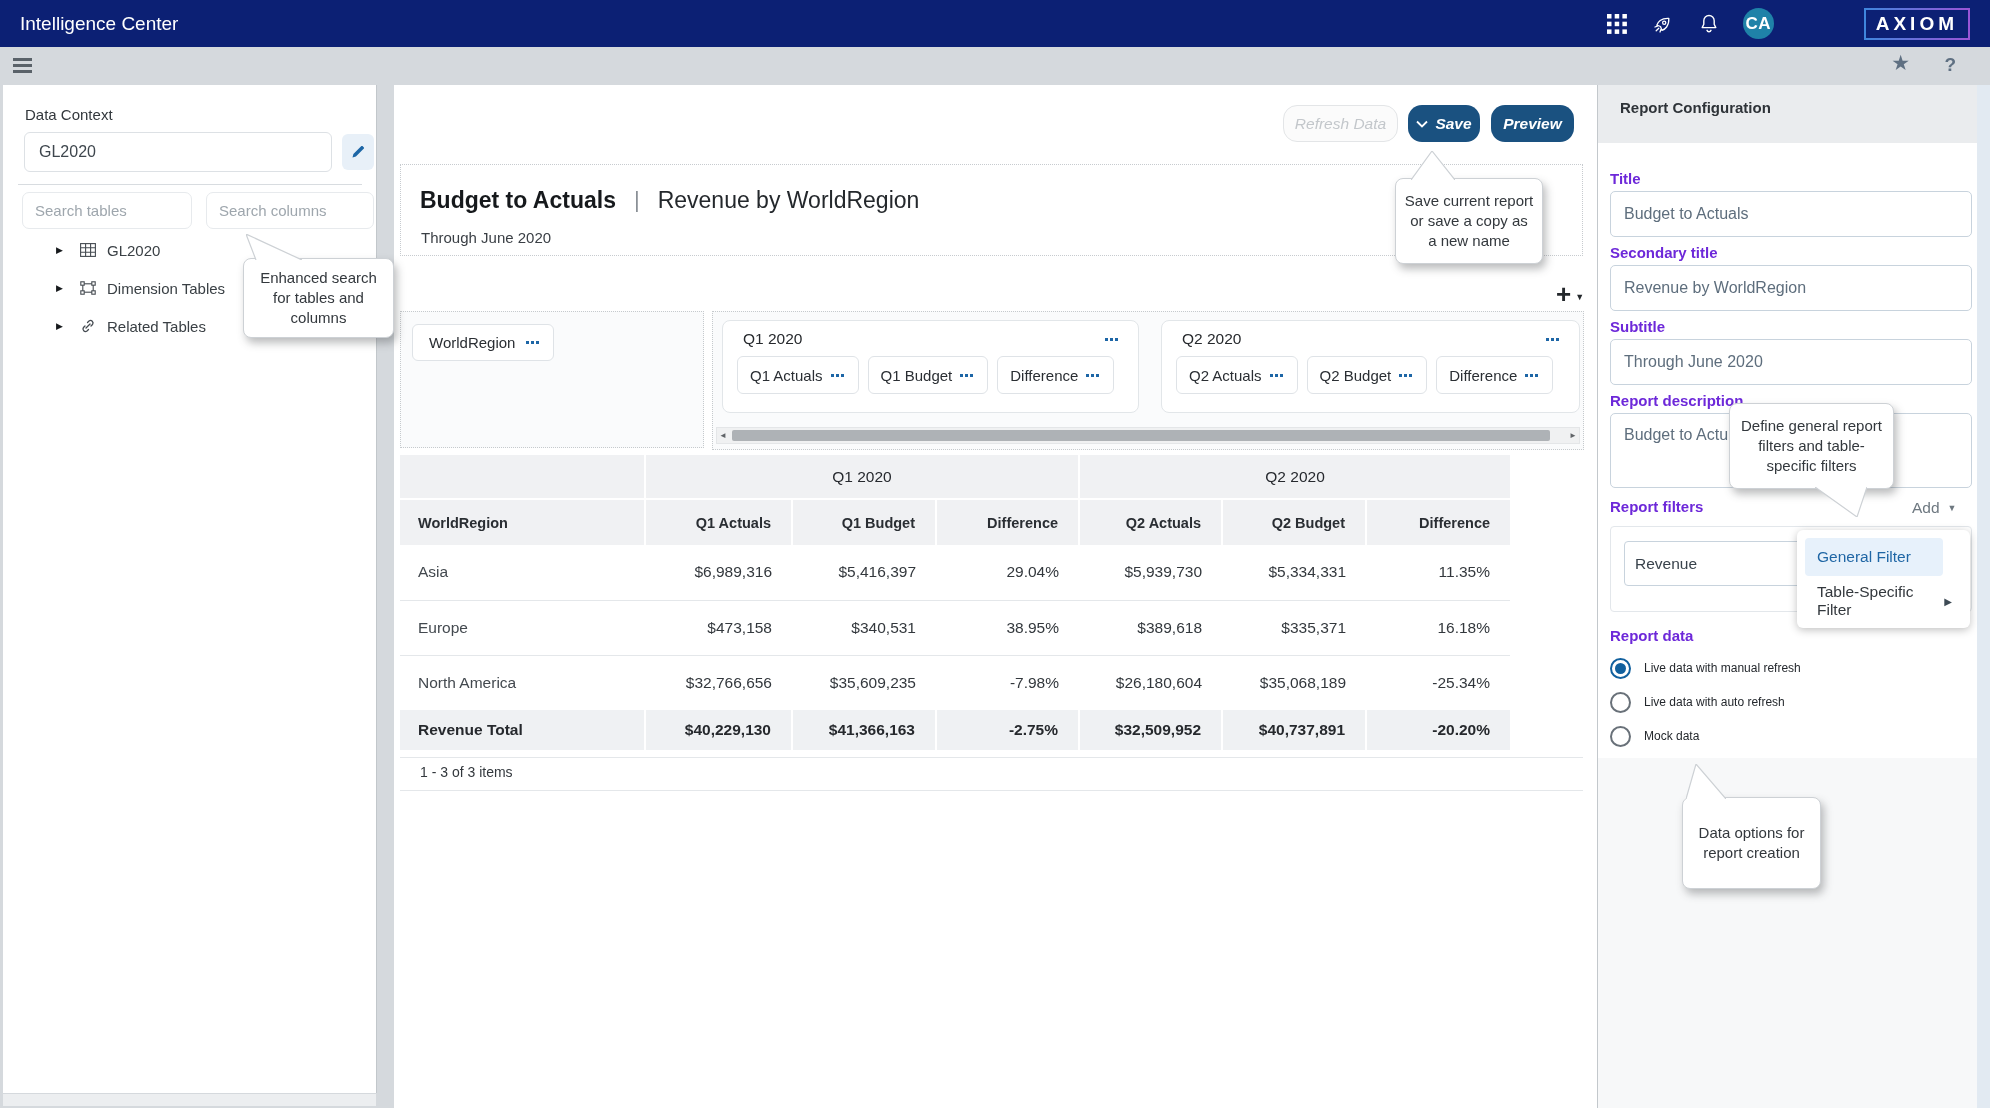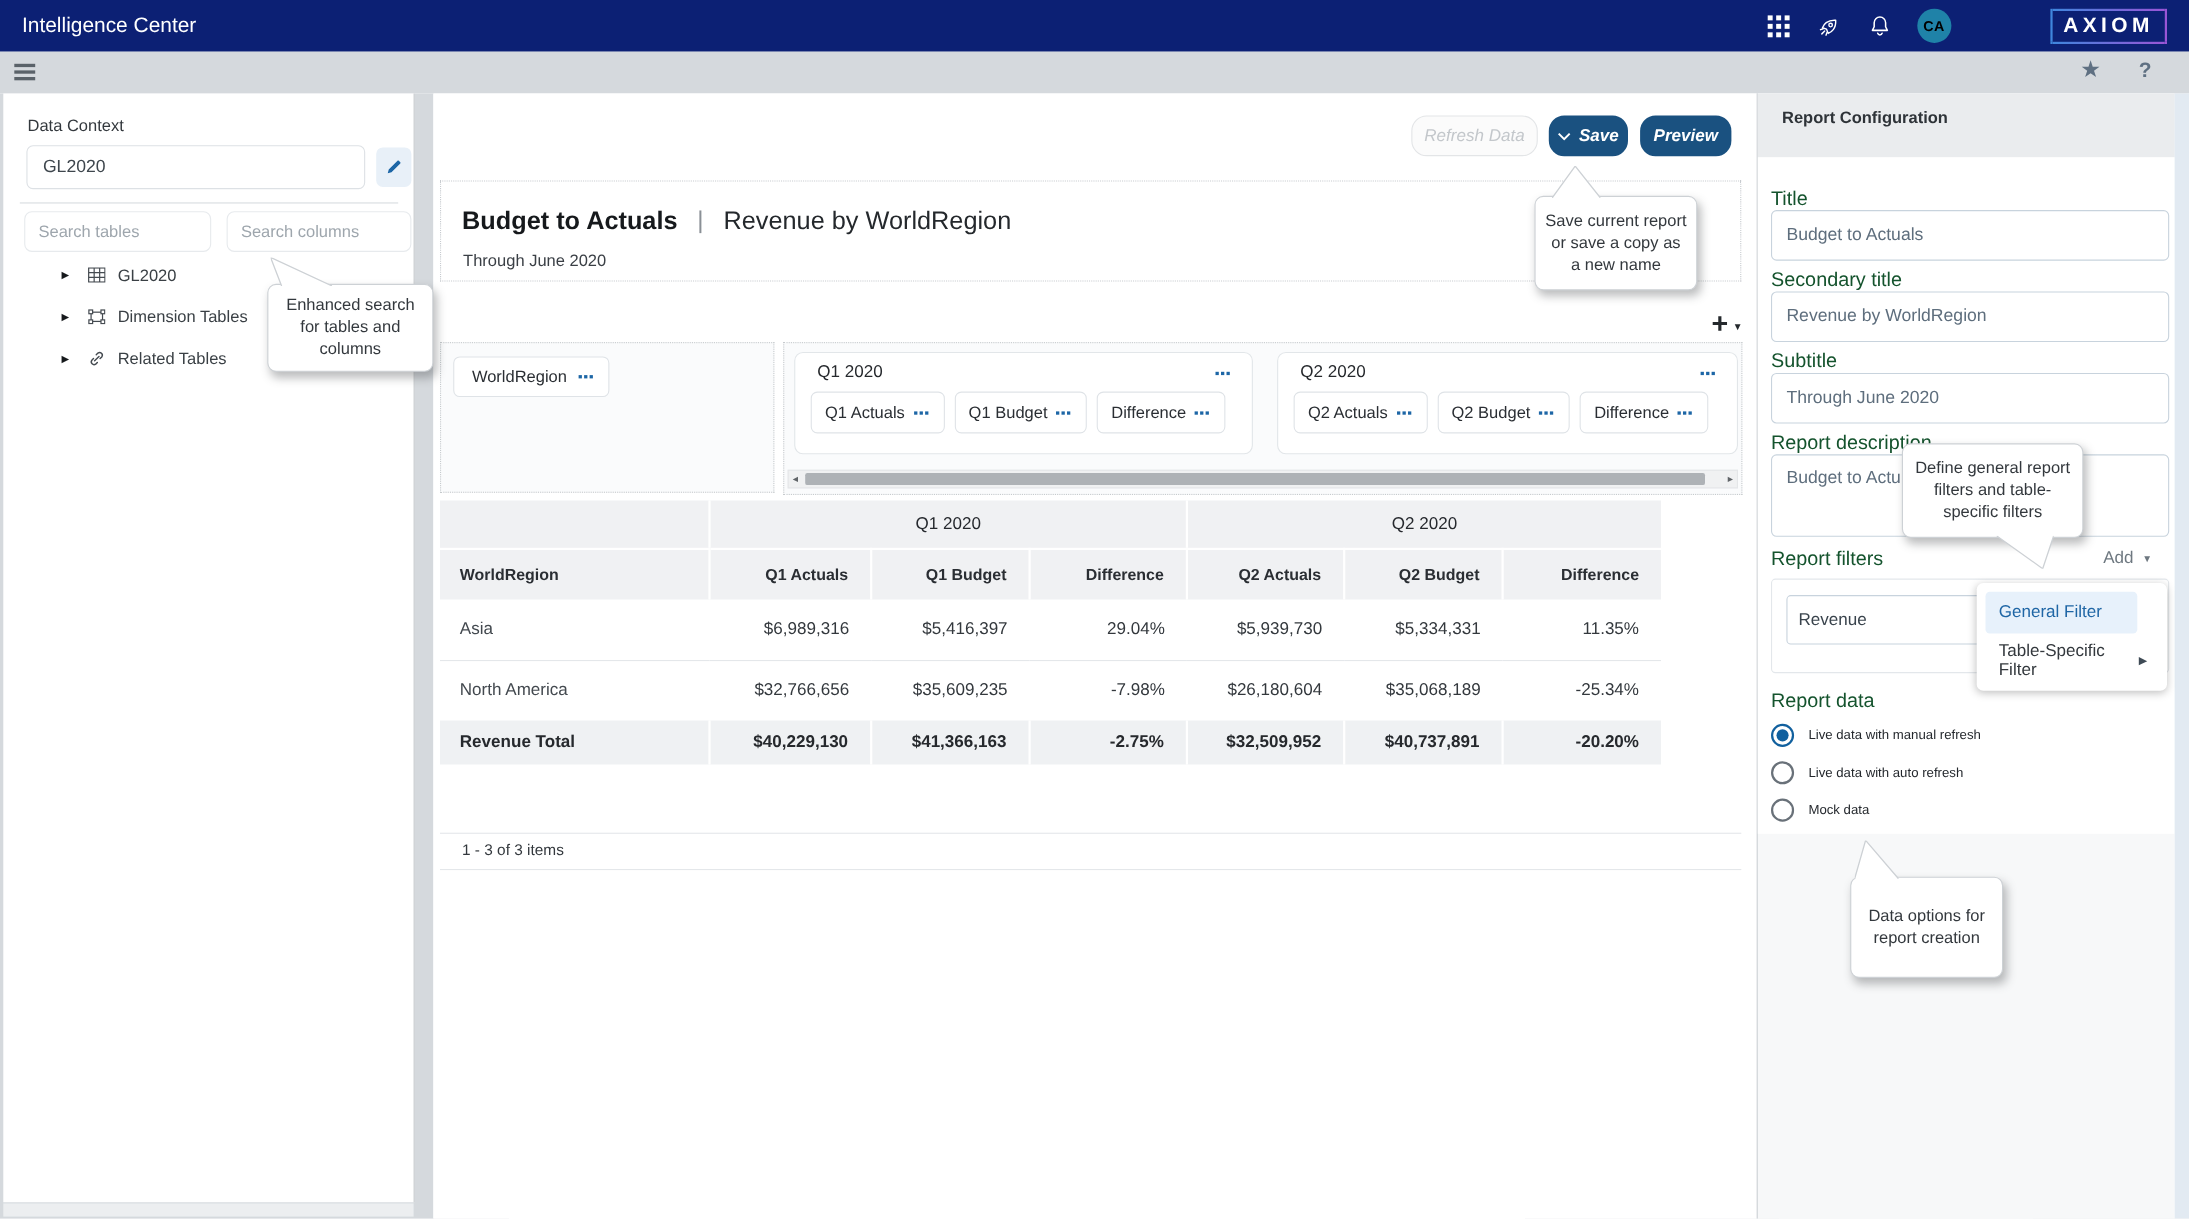--- a/index.html
+++ b/index.html
@@ -3,21 +3,21 @@
 <meta charset="utf-8">
 <style>
   html,body{margin:0;padding:0;background:#fff;}
   .screen{position:relative;width:1990px;height:1108px;overflow:hidden;background:#fff;
     font-family:"Liberation Sans",sans-serif;outline:1px solid #b6bbc0;}
   
   .topbar{position:absolute;left:0;top:0;width:1990px;height:47px;background:#0c2074;}
   .topbar-title{position:absolute;left:20px;top:0;height:47px;line-height:47px;color:#fff;font-size:19px;}
   .topbar-icons{position:absolute;right:20px;top:0;height:47px;display:flex;align-items:center;gap:22px;}
   .tbi{display:flex;align-items:center;justify-content:center;width:24px;height:24px;cursor:pointer;}
-  .avatar{width:31px;height:31px;border-radius:50%;background:#1f82a8;color:#000000;font-size:13px;font-weight:700;
+  .avatar{width:31px;height:31px;border-radius:50%;background:#1f82a8;color:#ffffff;font-size:17px;font-weight:700;
     display:flex;align-items:center;justify-content:center;letter-spacing:.5px;cursor:pointer;}
   .axiom-logo{margin-left:68px;height:28px;padding:0 10px;display:flex;align-items:center;color:#fff;
     font-size:19px;font-weight:700;letter-spacing:4px;border:2px solid;
     border-image:linear-gradient(90deg,#3f86dd,#9a55d6) 1;}
   
   .toolbar{position:absolute;left:0;top:47px;width:1990px;height:38px;background:#d5d9dd;}
   .hamburger{position:absolute;left:13px;top:11px;width:19px;cursor:pointer;}
   .hamburger i{display:block;width:19px;height:2.5px;background:#5a6269;margin-bottom:3.5px;}
   .fav{position:absolute;right:80px;top:4px;font-size:21px;color:#5f7082;cursor:pointer;}
   .help{position:absolute;right:34px;top:7px;font-size:19px;font-weight:700;color:#5f7082;cursor:pointer;}
@@ -93,21 +93,21 @@
   .drow td.first{text-align:left;padding-left:18px;color:#43494f;padding-right:0;}
   .drow + .drow td{border-top:1px solid #e4e7ea;}
   .trow td{height:40px;background:#eff1f3;font-size:15.5px;font-weight:700;color:#26292d;text-align:right;padding-right:20px;}
   .trow td + td{border-left:2px solid #fff;}
   .trow td.first{text-align:left;padding-left:18px;padding-right:0;}
   .tbl-line1{position:absolute;left:400px;top:757px;width:1183px;height:1px;background:#e4e7ea;}
   .tbl-line2{position:absolute;left:400px;top:790px;width:1183px;height:1px;background:#e4e7ea;}
   .pager{position:absolute;left:420px;top:764px;font-size:14px;color:#33383d;}
   
   .panel-title{position:absolute;left:1620px;top:99px;font-size:15px;font-weight:700;color:#2e3338;}
-  .plabel{position:absolute;left:1610px;font-size:18px;font-weight:400;color:#14532d;}
+  .plabel{position:absolute;left:1610px;font-size:15px;font-weight:700;color:#6d28d9;}
   .pinput{position:absolute;left:1610px;width:362px;height:46px;box-sizing:border-box;border:1px solid #c8d3dd;border-radius:5px;
     font-family:inherit;font-size:16px;color:#5e6e7d;padding:0 13px;background:#fff;}
   textarea.pinput{height:75px;padding:11px 13px;resize:none;line-height:1.3;}
   .add-link{position:absolute;left:1912px;top:499px;display:flex;align-items:center;gap:8px;color:#6e7880;font-size:15.5px;cursor:pointer;}
   .add-link .car{font-size:9px;}
   .filters-wrap{position:absolute;left:1610px;top:526px;width:362px;height:86px;border:1px solid #e3e7eb;border-radius:4px;box-sizing:border-box;background:#fff;}
   .filter-chip{position:absolute;left:1624px;top:541px;width:230px;height:45px;border:1px solid #c8d3dd;border-radius:4px;box-sizing:border-box;
     display:flex;align-items:center;padding-left:10px;font-size:15.5px;color:#39434c;background:#fff;cursor:pointer;}
   .menu{position:absolute;left:1797px;top:530px;width:173px;height:98px;background:#fff;border-radius:6px;
     box-shadow:0 2px 8px rgba(0,0,0,.25);z-index:40;}
@@ -392,20 +392,29 @@
     <tr class="drow">
       <td class="first">Asia</td>
       <td>$6,989,316</td>
       <td>$5,416,397</td>
       <td>29.04%</td>
       <td>$5,939,730</td>
       <td>$5,334,331</td>
       <td>11.35%</td>
     </tr>
     <tr class="drow">
+      <td class="first">Europe</td>
+      <td>$473,158</td>
+      <td>$340,531</td>
+      <td>38.95%</td>
+      <td>$389,618</td>
+      <td>$335,371</td>
+      <td>16.18%</td>
+    </tr>
+    <tr class="drow">
       <td class="first">North America</td>
       <td>$32,766,656</td>
       <td>$35,609,235</td>
       <td>-7.98%</td>
       <td>$26,180,604</td>
       <td>$35,068,189</td>
       <td>-25.34%</td>
     </tr>
     <tr class="trow">
       <td class="first">Revenue Total</td>

